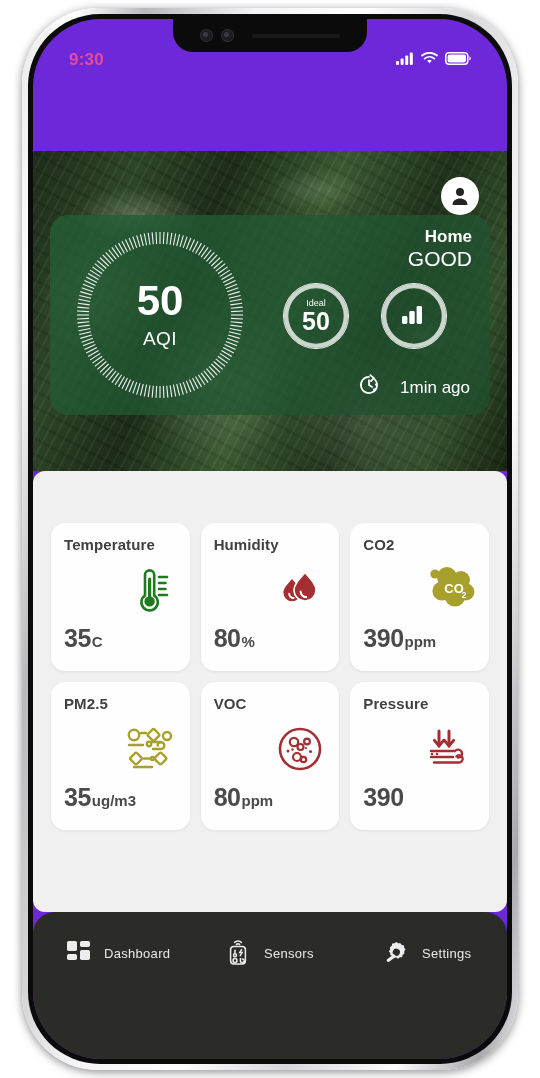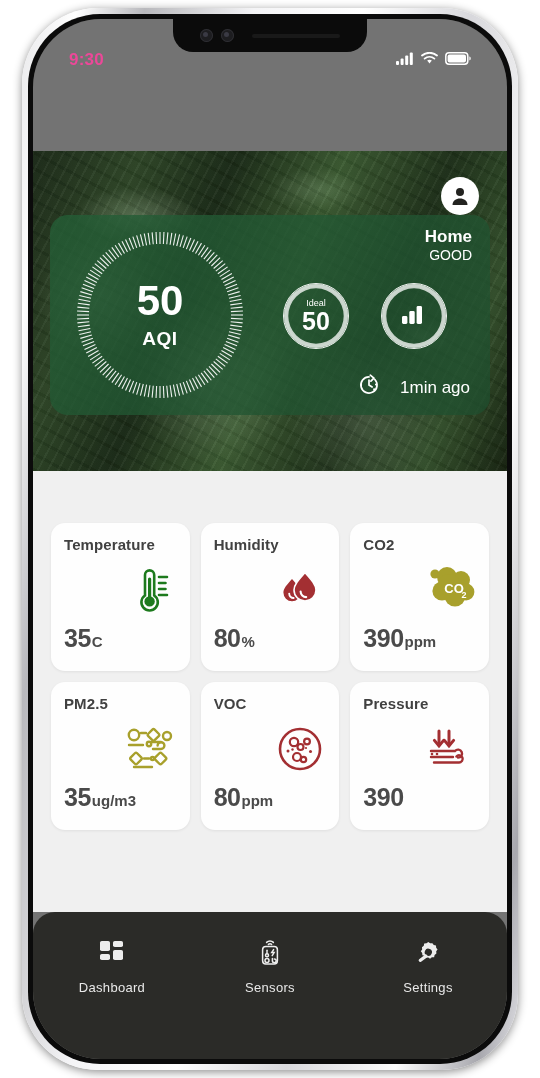--- a/index.html
+++ b/index.html
@@ -81,21 +81,21 @@
     padding: 0 36px;
     color: #ec4899; z-index: 45;
   }
   #status-time { font-size: 17px; font-weight: bold; letter-spacing: .2px; }
   #status-icons { display: flex; align-items: center; gap: 7px; }
 
   
   #app {
     position: absolute; left: 0; top: 0;
     width: 474px; height: 1040px;
-    background: #737373;
+    background: #6d28d9;
   }
 
   
   #hero {
     position: absolute; left: 0; top: 132px;
     width: 474px; height: 320px;
     overflow: hidden;
   }
   #hero-bg {
     position: absolute; inset: 0;
@@ -127,34 +127,34 @@
     width: 440px; height: 200px;
     border-radius: 18px;
     background: linear-gradient(135deg, rgba(36,94,54,.80), rgba(30,78,46,.74));
     overflow: hidden;
   }
   #card-place {
     position: absolute; right: 18px; top: 12px;
     text-align: right; color: #fff; line-height: 1.15;
   }
   #card-place .ttl { font-size: 17px; font-weight: bold; }
-  #card-place .sub { font-size: 14px; font-weight: normal; }
+  #card-place .sub { font-size: 21px; font-weight: normal; }
 
   #gauge {
     position: absolute; left: 24px; top: 14px;
     width: 172px; height: 172px;
   }
   #gauge-center {
     position: absolute; inset: 0;
     display: flex; flex-direction: column;
     align-items: center; justify-content: center;
     color: #fff;
   }
   #gauge-value { font-size: 42px; font-weight: bold; line-height: 1; }
-  #gauge-label { font-size: 19px; font-weight: bold; margin-top: 6px; letter-spacing: .5px; }
+  #gauge-label { font-size: 19px; font-weight: normal; margin-top: 6px; letter-spacing: .5px; }
 
   .ring-btn {
     position: absolute;
     width: 66px; height: 66px; border-radius: 50%;
     border: 1.3px solid rgba(255,255,255,.92);
     box-shadow: inset 0 0 0 3px rgba(255,255,255,.10), inset 0 0 0 4.3px rgba(255,255,255,.75);
     display: flex; flex-direction: column;
     align-items: center; justify-content: center;
     color: #fff;
   }
@@ -168,20 +168,21 @@
     display: flex; align-items: center; gap: 20px;
     color: #fff; font-size: 17px;
   }
 
   
   #content {
     position: absolute; left: 0; top: 452px;
     width: 474px; height: 441px;
     background: #f0f0f0;
     padding: 52px 18px 0 18px;
+    border-radius: 12px;
   }
   .card-grid {
     display: grid;
     grid-template-columns: repeat(3, 1fr);
     gap: 11px;
   }
   .metric-card {
     position: relative;
     height: 148px;
     background: #fefefe;
@@ -211,21 +212,21 @@
   #bottom-nav {
     position: absolute; left: 0; bottom: 0;
     width: 474px; height: 147px;
     background: #2b2b28;
     border-radius: 22px 22px 0 0;
     display: flex; align-items: flex-start; justify-content: space-around;
     padding-top: 26px;
   }
   .nav-item {
     width: 92px;
-    display: flex; flex-direction: column; align-items: center; gap: 12px;
+    display: flex; flex-direction: row; align-items: center; gap: 12px;
     color: #e9e9e9;
   }
   .nav-label { font-size: 13px; letter-spacing: .3px; }
   .nav-icon { height: 30px; display: flex; align-items: center; justify-content: center; }
 </style>
 </head>
 <body>
 
 <div id="phone-frame">
   <div class="side-btn" id="btn-mute"></div>

